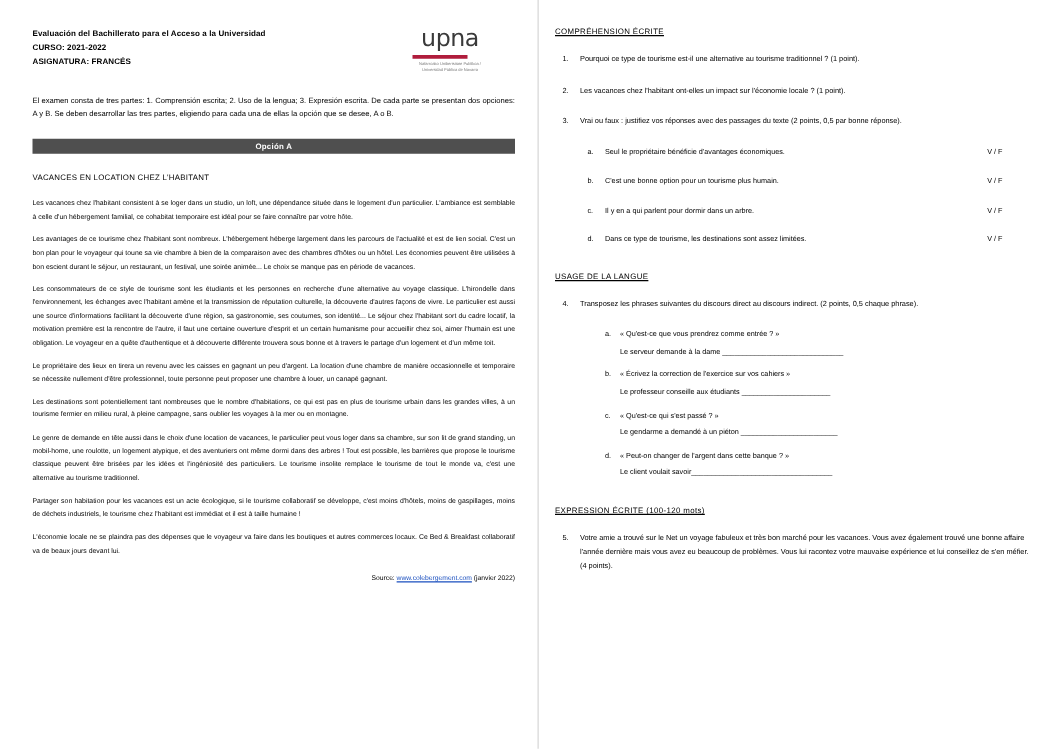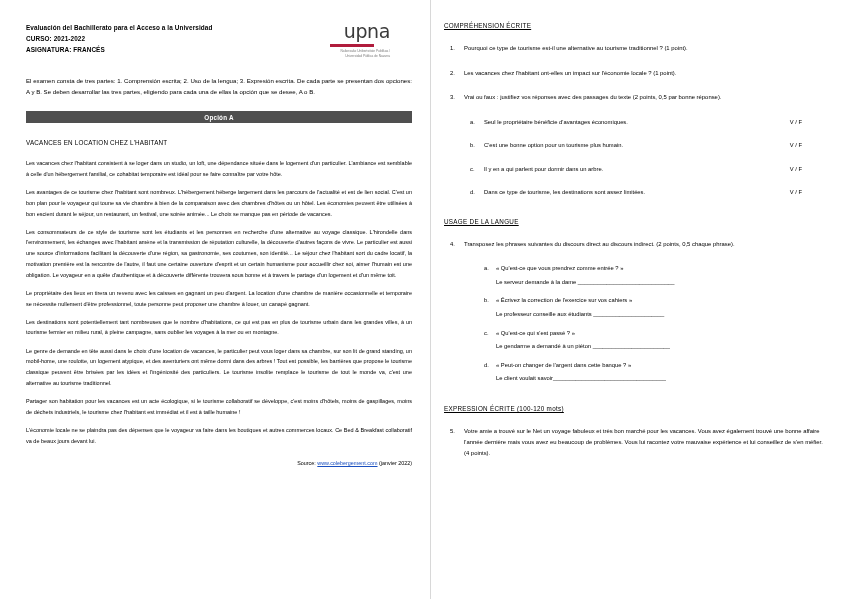--- a/index.html
+++ b/index.html
@@ -47,21 +47,21 @@
     justify-content: space-between;
     align-items: flex-start;
   }
   .head-left {
     font-size: 6.4px;
     line-height: 1.75;
     font-weight: bold;
     letter-spacing: 0.1px;
   }
   .logo {
-    text-align: right;
+    text-align: center;
     margin-right: 22px;
     margin-top: -2px;
   }
   .logo-word {
     font-family: "DejaVu Sans", sans-serif;
     font-size: 19px;
     letter-spacing: -0.4px;
     color: #3a3a3a;
     font-weight: normal;
   }

